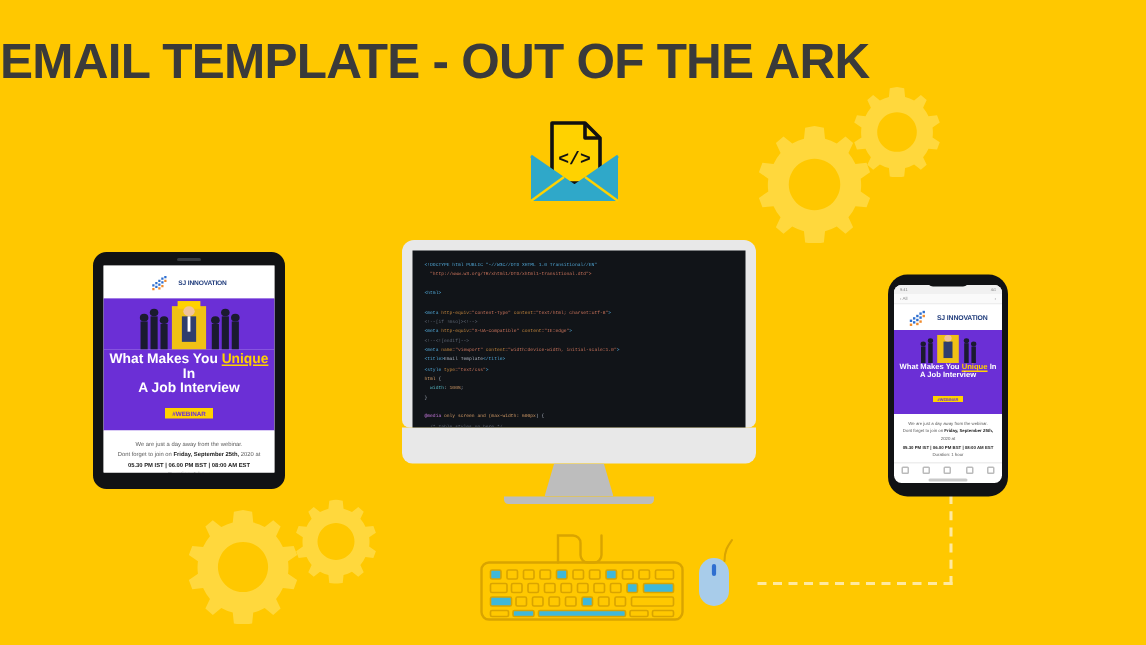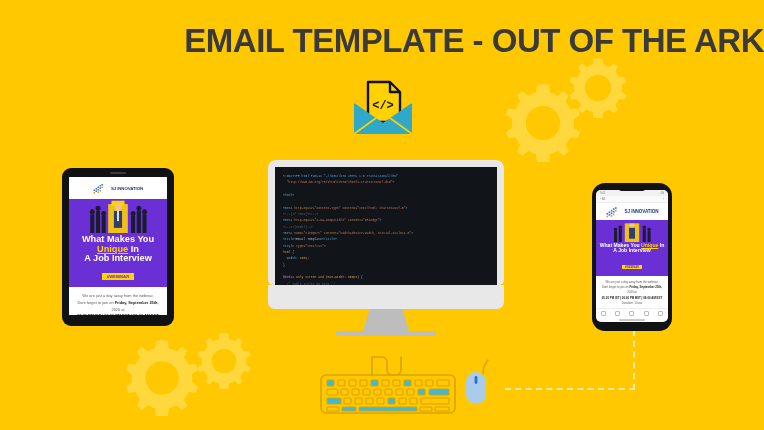--- a/index.html
+++ b/index.html
@@ -7,21 +7,21 @@
   body {
     font-family:"Liberation Sans", sans-serif;
     background:#FFC800;
     position:relative;
   }
   .stage { position:absolute; inset:0; }
 
   
   .title {
     position:absolute; top:22px; left:0; width:100%;
-    text-align:right;
+    text-align:left;
     font-size:33px; font-weight:bold;
     letter-spacing:-0.5px;
     color:#3A3A3A;
     font-family:"Liberation Sans", sans-serif;
     white-space:nowrap;
   }
 
   
   .gear { position:absolute; fill:#FFD83D; }
   .gear-tr1 { left:504px; top:84px; width:78px; height:78px; }
@@ -39,21 +39,21 @@
     left:633px; top:330px; width:0; height:60px;
     border-left:2px dashed #FFE9A0;
   }
 
   
   .envelope { position:absolute; left:352px; top:78px; width:62px; height:58px; }
 
   
   .tablet {
     position:absolute; left:62px; top:168px;
-    width:112px; height:158px;
+    width:128px; height:158px;
     background:#111214;
     border-radius:9px;
     padding:9px 7px 11px 7px;
   }
   .tablet:before{
     content:""; position:absolute; left:50%; top:3.5px;
     transform:translateX(-50%);
     width:16px; height:2px; border-radius:1px;
     background:#3a3c40;
   }

